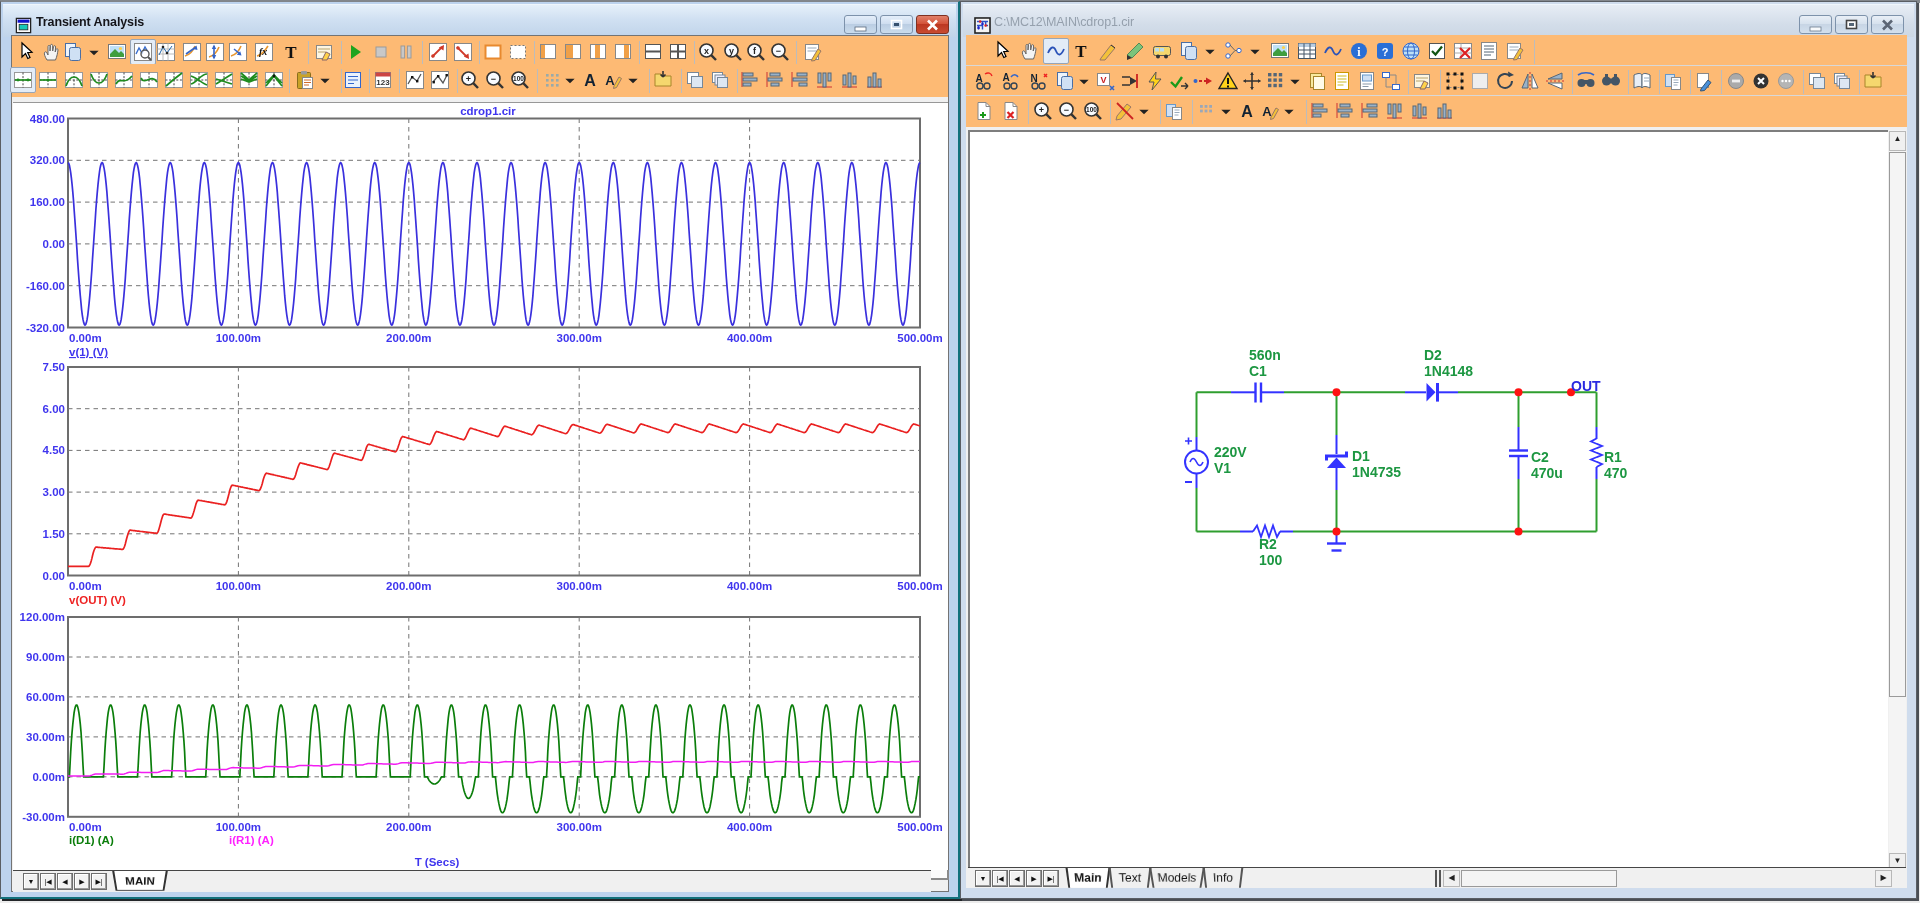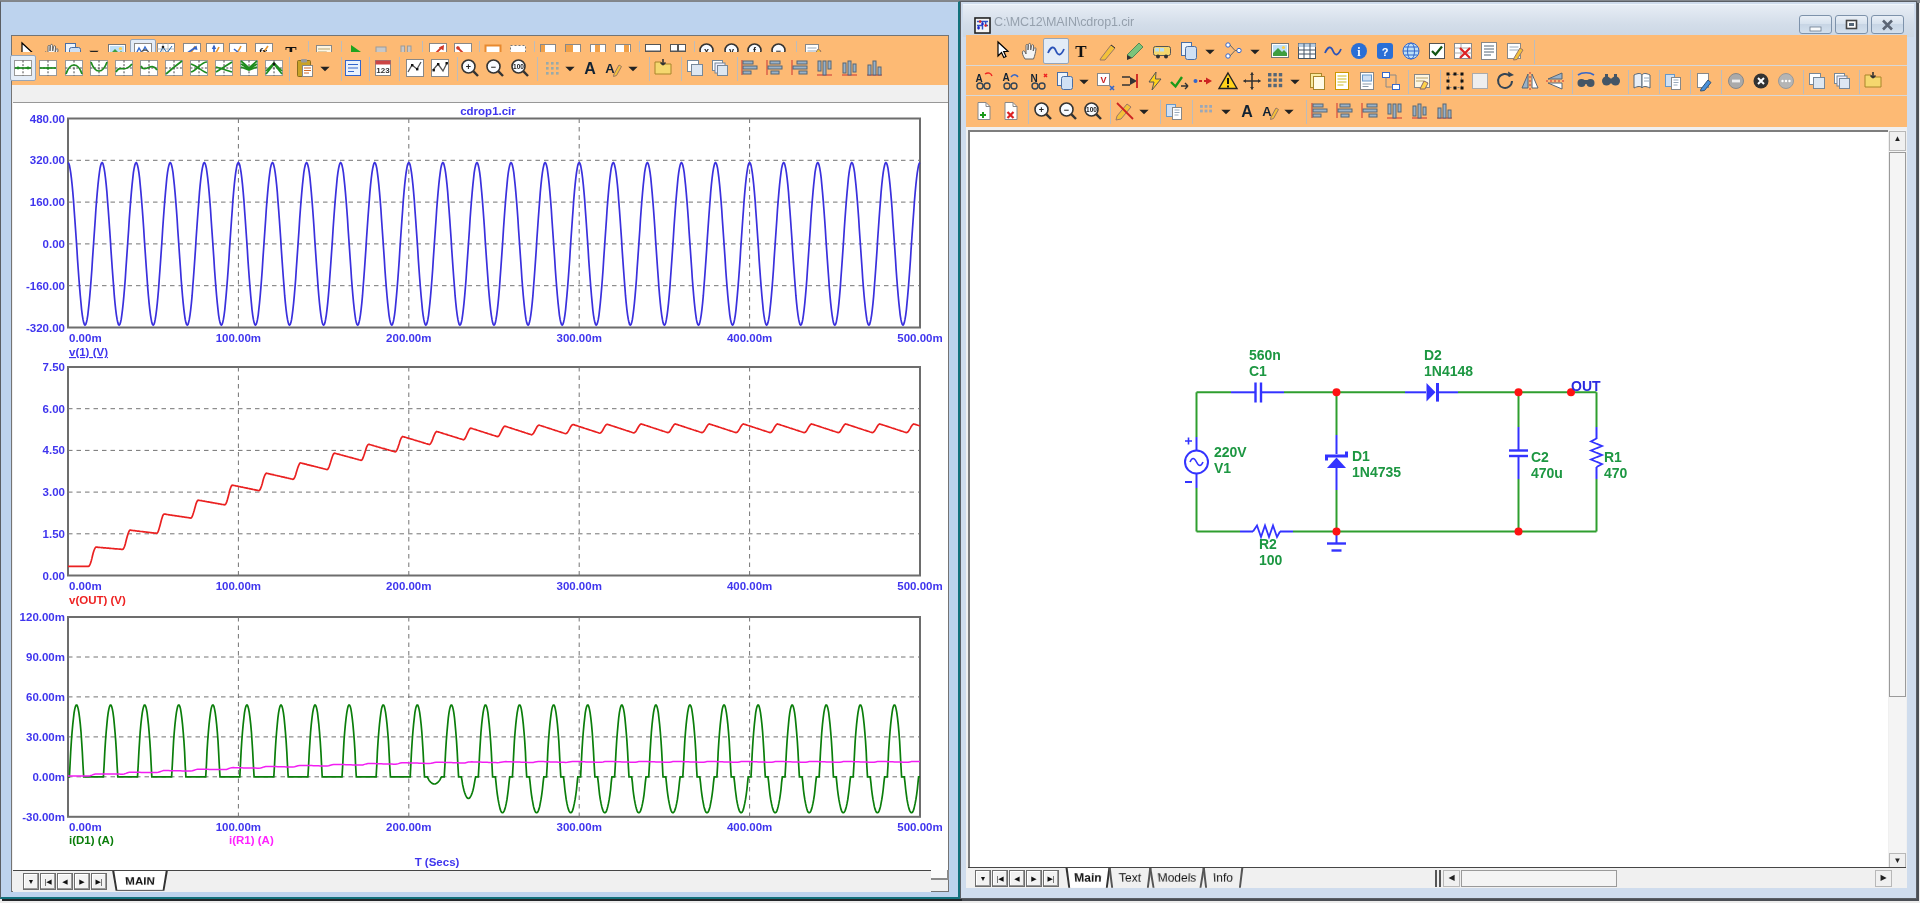--- a/index.html
+++ b/index.html
@@ -36,20 +36,46 @@
 .scroll { position:absolute; background:#f4f4f4; }
 .sarrow { position:absolute; background:#f0f0f0; border:1px solid #b8b8b8; color:#222;
   text-align:center; font-size:8px; line-height:14px; }
 .thumb { position:absolute; background:#f4f4f4; border:1px solid #9a9a9a; }
 </style></head><body>
 <div id="topstrip"></div>
 
 <div class="win" style="left:0;top:1px;width:960px;height:898px;background:#bdd3ee;
   border-right:2px solid #13717c; border-bottom:2px solid #13717c;
   box-shadow:2px 2px 0 #232629; border-left:1px solid #5a5e64; border-top:1px solid #81858a;">
+  <div class="tbar">
+    <div class="ticon" style="left:11px">
+        <svg width="19" height="19" viewBox="0 0 24 24">
+          <rect x="3" y="3" width="18" height="18" fill="#fff" stroke="#222" stroke-width="1.6"></rect>
+          <rect x="4.5" y="4.5" width="15" height="4" fill="#1111cc"></rect>
+          <rect x="6.5" y="10.5" width="11" height="7" fill="#18c8b8" stroke="#222"></rect>
+        </svg>
+      </div>
+    <span class="ttext" style="left:33px;font-weight:bold;color:#15151a">Transient Analysis</span>
+    <div class="capbtn" style="left:841px">
+        <svg width="31" height="18" viewBox="0 0 31 18">
+          <rect x="10" y="11" width="11" height="4" fill="#fff" stroke="#5a6a7e" stroke-width="0.8"></rect>
+        </svg>
+      </div>
+    <div class="capbtn" style="left:877px">
+        <svg width="31" height="18" viewBox="0 0 31 18">
+          <rect x="10.5" y="4.5" width="10" height="8" fill="none" stroke="#fff" stroke-width="1.6"></rect>
+          <rect x="13" y="7" width="5" height="3" fill="#35506e"></rect>
+        </svg>
+      </div>
+    <div class="capbtn close" style="left:913px">
+        <svg width="31" height="18" viewBox="0 0 31 18">
+          <path d="M11 4.5 L20 13.5 M20 4.5 L11 13.5" stroke="#fff" stroke-width="2.6"></path>
+        </svg>
+      </div>
+  </div>
   <div class="client" style="left:10px;top:33px;width:938px;height:857px;">
     <div class="trow" style="top:0;height:32px;border-bottom:1px solid #d8d8d8">
         <div class="ic" style="left:2px;top:4px;width:26px;height:26px">
           <svg width="24" height="24" viewBox="0 0 24 24">
             <path d="M8 3 L8 17 L11.5 13.5 L13.8 18.5 L16 17.5 L13.7 12.6 L18 12.3 Z" fill="#fff" stroke="#000" stroke-width="1.2"></path>
           </svg>
         </div>
         <div class="ic" style="left:27px;top:4px;width:26px;height:26px">
           <svg width="24" height="24" viewBox="0 0 24 24">
             <path d="M8 20 C6 17 5 14 5.5 12.5 C6 11.5 7.5 11.5 8 13 L9 15 L9 6.5 C9 5 11 5 11 6.5 L11 11 L11.5 5.5 C11.6 4 13.6 4 13.6 5.5 L13.7 11 L14.6 6.5 C15 5.2 16.7 5.5 16.6 7 L16.2 12 L17 9.5 C17.5 8.2 19.2 8.7 19 10 C18.6 12.8 18 16.5 16.5 20 Z" fill="#f4f4f4" stroke="#666" stroke-width="1"></path>
@@ -256,21 +282,21 @@
         <div class="sep" style="left:784px;top:5px"></div>
         <div class="ic" style="left:789px;top:4px;width:26px;height:26px">
           <svg width="24" height="24" viewBox="0 0 24 24">
             <rect x="4.5" y="4.5" width="13" height="15" fill="#fff" stroke="#888"></rect>
             <line x1="6.5" y1="8" x2="15.5" y2="8" stroke="#9ab"></line>
             <line x1="6.5" y1="11" x2="15.5" y2="11" stroke="#9ab"></line>
             <path d="M11 19 L17 9 L20 11 L14 20.5 L10.5 21 Z" fill="#f3c13a" stroke="#976"></path>
           </svg>
         </div>
       </div>
-    <div class="trow" style="top:16px;height:33px">
+    <div class="trow" style="top:28px;height:33px">
         <div class="ic sel" style="left:-1px;top:4px;width:26px;height:26px">
           <svg width="24" height="24" viewBox="0 0 24 24">
             <rect x="3.5" y="4.5" width="17" height="15" fill="#fff" stroke="#999"></rect>
             <line x1="3.5" y1="12" x2="20.5" y2="12" stroke="#444" stroke-dasharray="2 1.6"></line>
             <line x1="12" y1="4.5" x2="12" y2="19.5" stroke="#444" stroke-dasharray="2 1.6"></line>
             <line x1="4" y1="12" x2="20" y2="12" stroke="#1f8c1f" stroke-width="1.7" fill="none"></line>
             <circle cx="7" cy="12" r="1.4" fill="#1f8c1f"></circle>
             <circle cx="17" cy="12" r="1.4" fill="#1f8c1f"></circle>
           </svg>
         </div>

